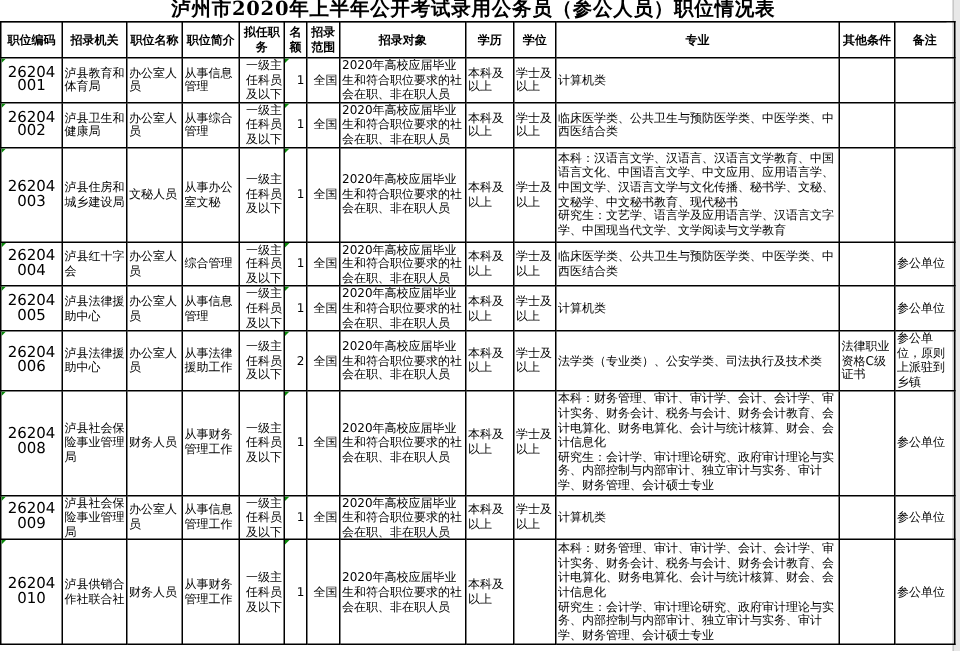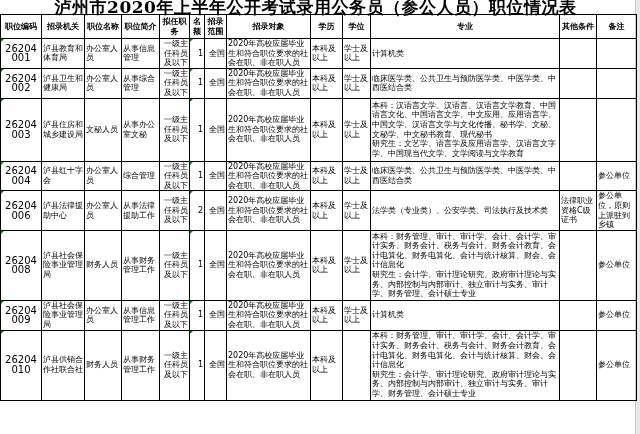--- a/index.html
+++ b/index.html
@@ -1,18 +1,18 @@
 <!DOCTYPE html>
 <html><head>
 <meta charset="utf-8">
 <style>
   html,body{margin:0;padding:0;background:#ffffff;}
   body{width:640px;height:434px;overflow:hidden;position:relative;font-family:"DejaVu Sans","Liberation Sans",sans-serif;color:#000;}
   .sheet{position:absolute;left:0;top:0;width:640px;height:434px;overflow:hidden;}
-  .title{position:absolute;left:0;top:0;width:631px;height:14px;line-height:14px;text-align:center;font-family:"DejaVu Serif","Liberation Serif",serif;font-weight:bold;font-size:17px;letter-spacing:0.5px;border-bottom:1px solid #808080;}
+  .title{position:absolute;left:0;top:0;width:631px;height:14px;line-height:14px;text-align:center;font-family:"DejaVu Serif","Liberation Serif",serif;font-weight:bold;font-size:13px;letter-spacing:0.5px;border-bottom:1px solid #808080;}
   .scroll-edge{position:absolute;right:0;top:0;width:4px;height:434px;background:#e8e8e8;border-left:1px solid #c8c8c8;}
   table{position:absolute;left:0;top:14px;border-collapse:collapse;table-layout:fixed;width:636px;}
   td,th{border:1px solid #000;padding:0 1px;font-size:8px;line-height:9.6px;vertical-align:middle;overflow:hidden;word-break:break-all;}
   th{font-weight:bold;text-align:center;height:23px;font-family:"DejaVu Serif","Liberation Serif",serif;font-size:8px;}
   td.c{text-align:right;}
   td.l{text-align:left;}
   td.code{text-align:center;font-size:10px;position:relative;}
   td.code::before{content:"";position:absolute;left:0;top:0;border-top:3px solid #0a8a0a;border-right:3px solid transparent;}
   td.num{position:relative;}
   td.num::before{content:"";position:absolute;left:0;top:0;border-top:3px solid #0a8a0a;border-right:3px solid transparent;}
@@ -113,20 +113,35 @@
         <td class="c">一级主任科员及以下</td>
         <td class="c num">1</td>
         <td class="c">全国</td>
         <td class="l">2020年高校应届毕业生和符合职位要求的社会在职、非在职人员</td>
         <td class="l">本科及以上</td>
         <td class="l">学士及以上</td>
         <td class="l pre">临床医学类、公共卫生与预防医学类、中医学类、中西医结合类</td>
         <td class="l"></td>
         <td class="l">参公单位</td>
       </tr>
+      <tr style="height:29px">
+        <td class="code">26204005</td>
+        <td class="l">泸县法律援助中心</td>
+        <td class="l">办公室人员</td>
+        <td class="l">从事信息管理</td>
+        <td class="c">一级主任科员及以下</td>
+        <td class="c num">1</td>
+        <td class="c">全国</td>
+        <td class="l">2020年高校应届毕业生和符合职位要求的社会在职、非在职人员</td>
+        <td class="l">本科及以上</td>
+        <td class="l">学士及以上</td>
+        <td class="l pre">计算机类</td>
+        <td class="l"></td>
+        <td class="l">参公单位</td>
+      </tr>
       <tr style="height:28px">
         <td class="code">26204006</td>
         <td class="l">泸县法律援助中心</td>
         <td class="l">办公室人员</td>
         <td class="l">从事法律援助工作</td>
         <td class="c">一级主任科员及以下</td>
         <td class="c num">2</td>
         <td class="c">全国</td>
         <td class="l">2020年高校应届毕业生和符合职位要求的社会在职、非在职人员</td>
         <td class="l">本科及以上</td>

